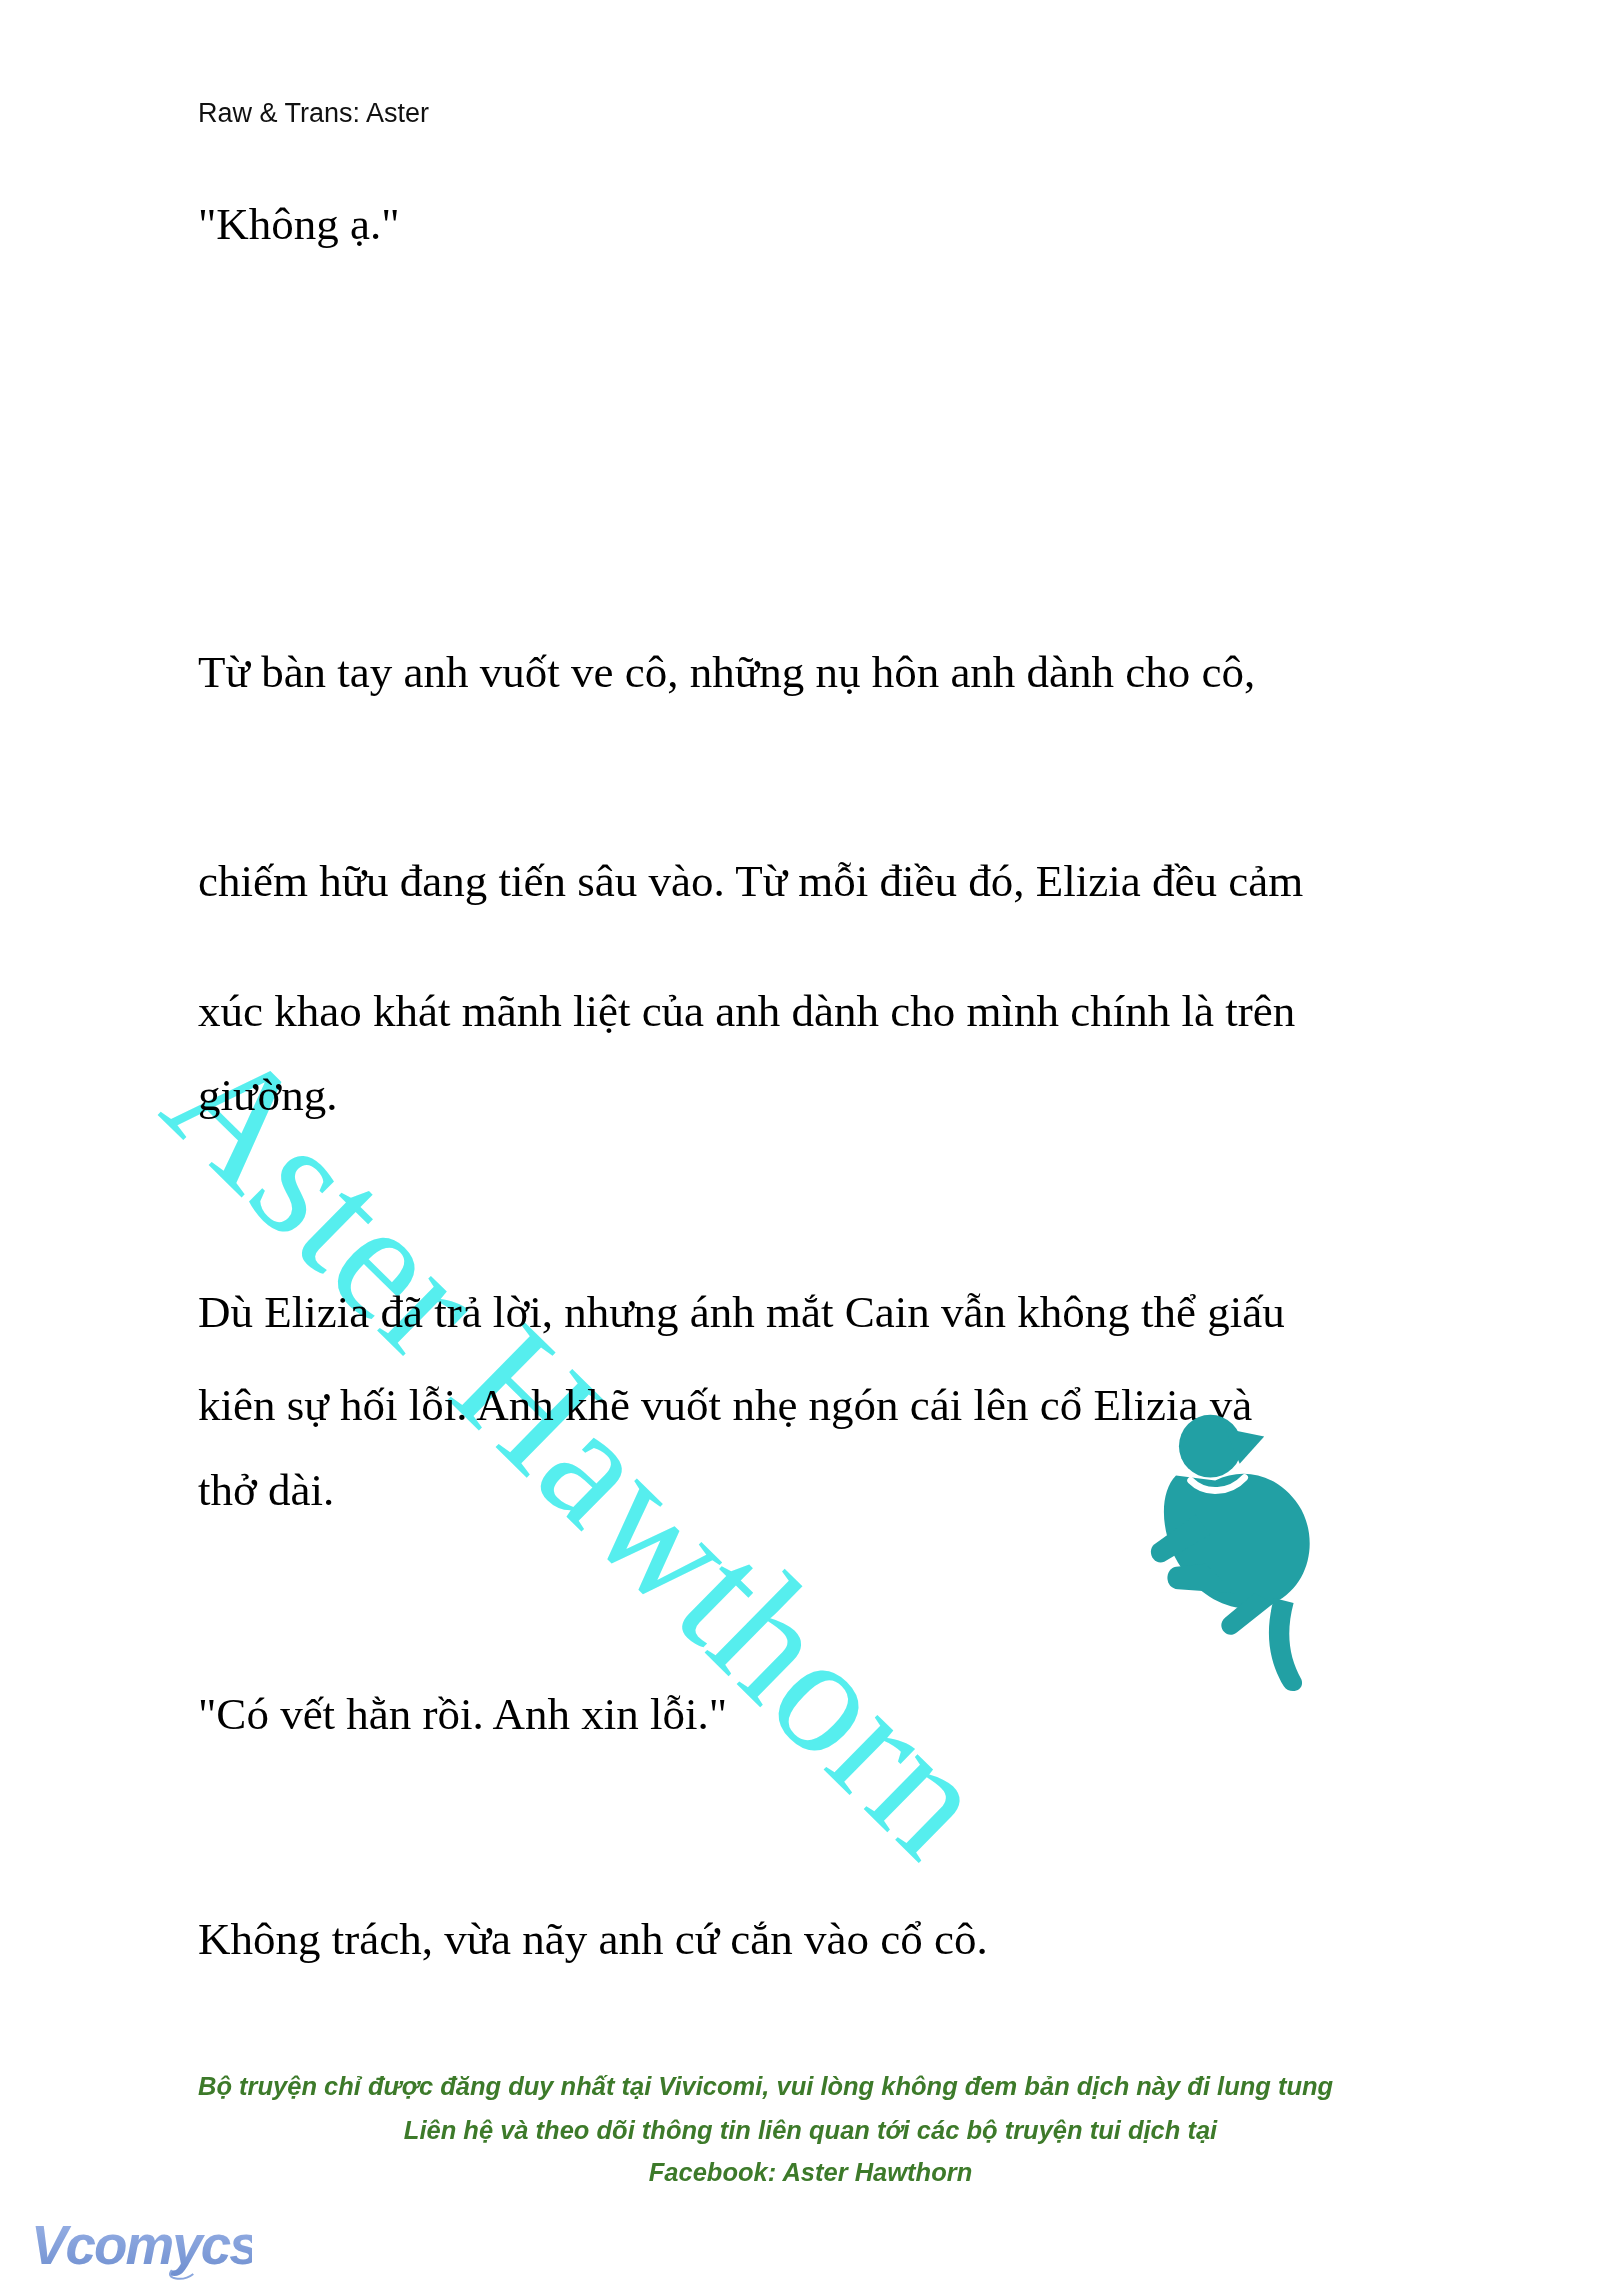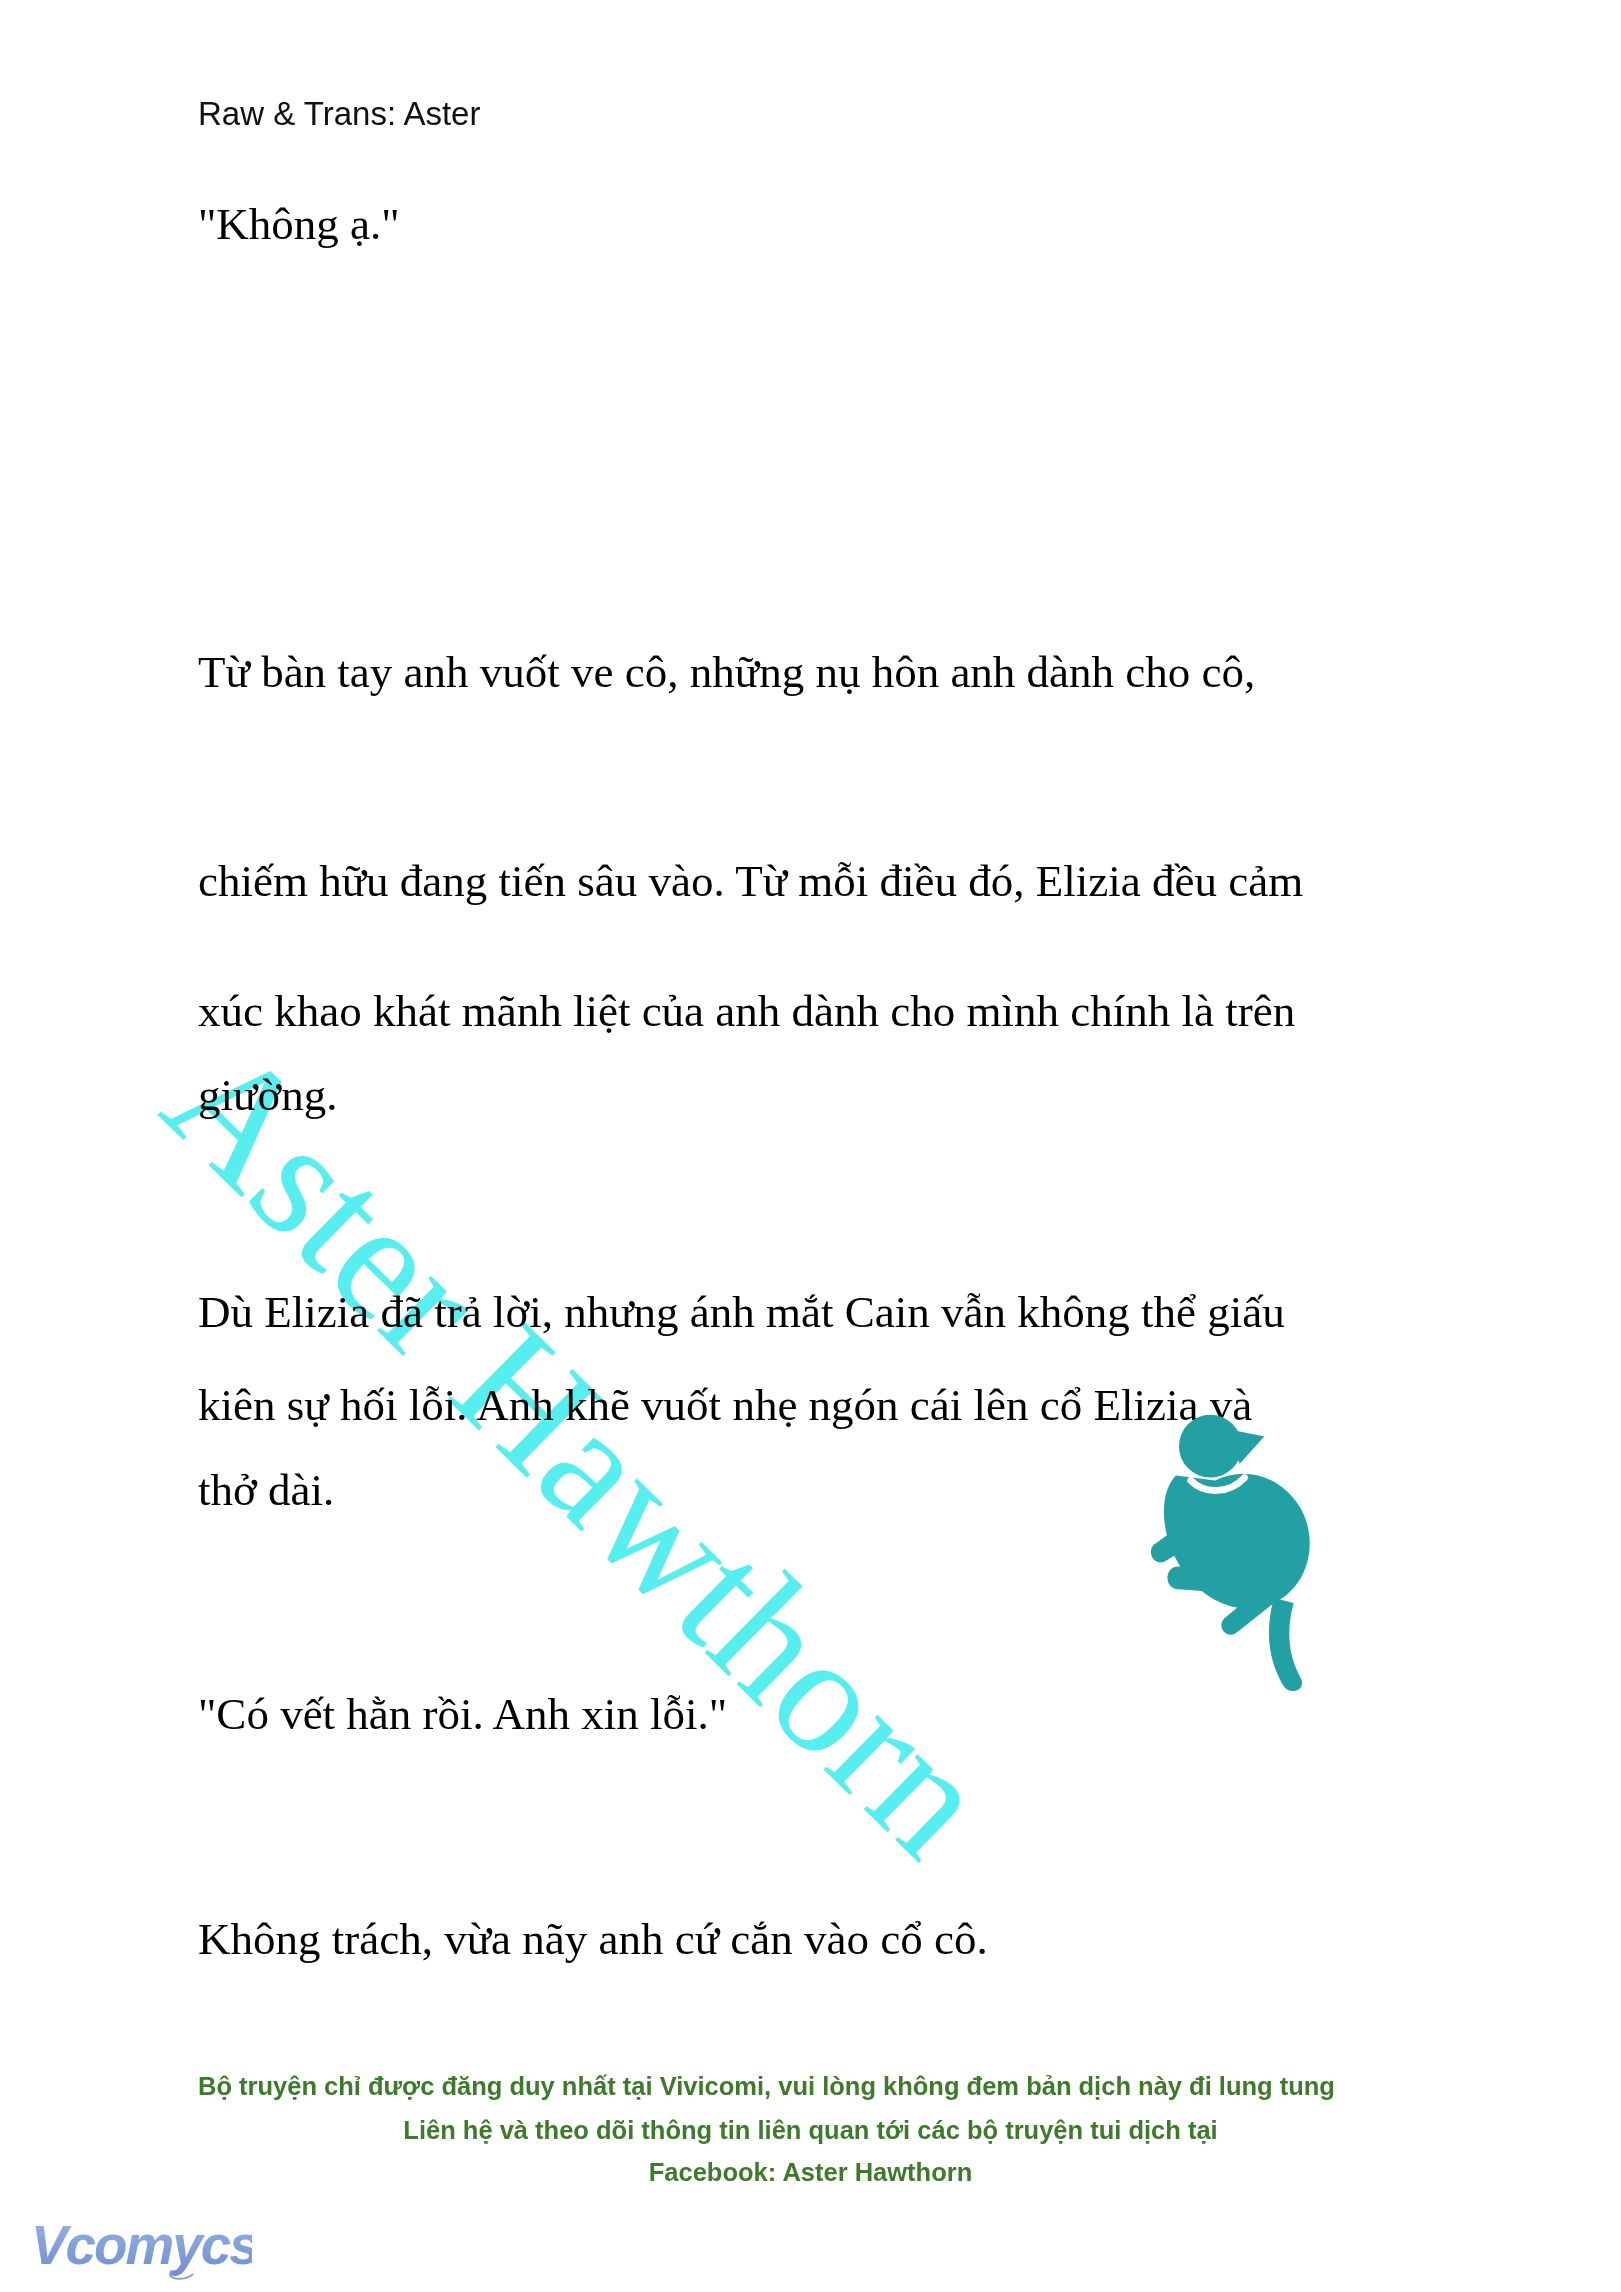--- a/index.html
+++ b/index.html
@@ -1,30 +1,30 @@
 <!DOCTYPE html>
 <html><head>
 <meta charset="utf-8">
 <style>
   html, body { margin: 0; padding: 0; background: #ffffff; }
   body { width: 1621px; height: 2293px; position: relative; overflow: hidden; }
   .page { position: absolute; left: 0; top: 0; width: 1621px; height: 2293px; background: #fff; }
   .header {
     position: absolute; left: 198px; top: 98px;
-    font-family: "Liberation Sans", sans-serif; font-size: 33px; color: #111;
+    font-family: "Liberation Sans", sans-serif; font-size: 27px; color: #111;
     line-height: 31px; white-space: nowrap;
   }
   .line {
     position: absolute; left: 198px;
     font-family: "Liberation Serif", serif; font-size: 45px; color: #000;
     line-height: 51px; white-space: nowrap;
   }
   .footer {
     position: absolute; left: 0; width: 1621px; text-align: center;
-    font-family: "Liberation Sans", sans-serif; font-weight: bold; 
+    font-family: "Liberation Sans", sans-serif; font-weight: bold; font-style: italic;
     font-size: 25.5px; line-height: 29px; color: #3d7a2a; white-space: nowrap;
   }
   .footer.first { left: 198px; width: auto; text-align: left; }
   .watermark {
     position: absolute; left: 196px; top: 990px;
     font-family: "Liberation Serif", serif; font-size: 167px; line-height: 167px;
     color: #4eeeee; white-space: nowrap;
     transform-origin: 0 50%; transform: rotate(44.5deg);
     opacity: 0.95;
   }

